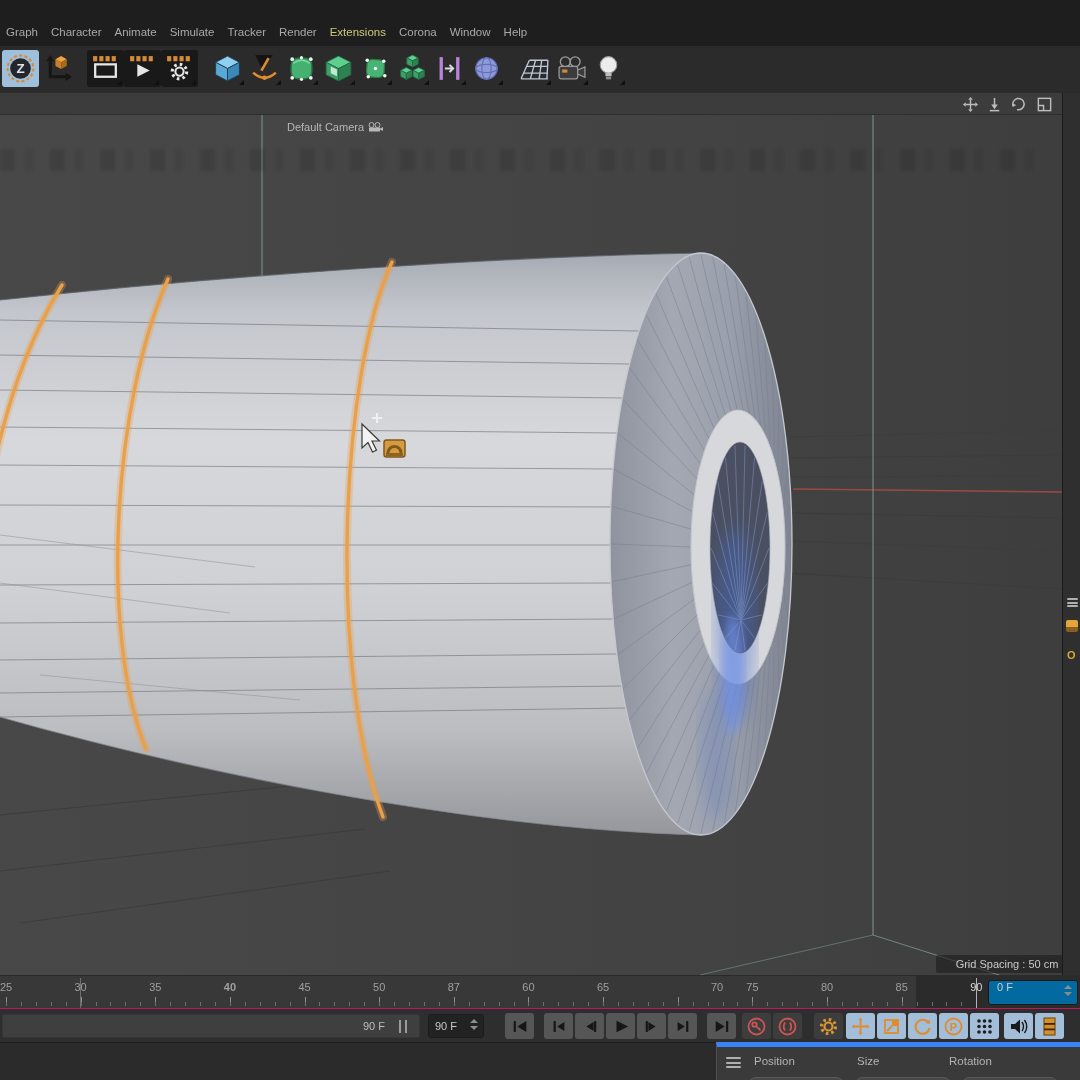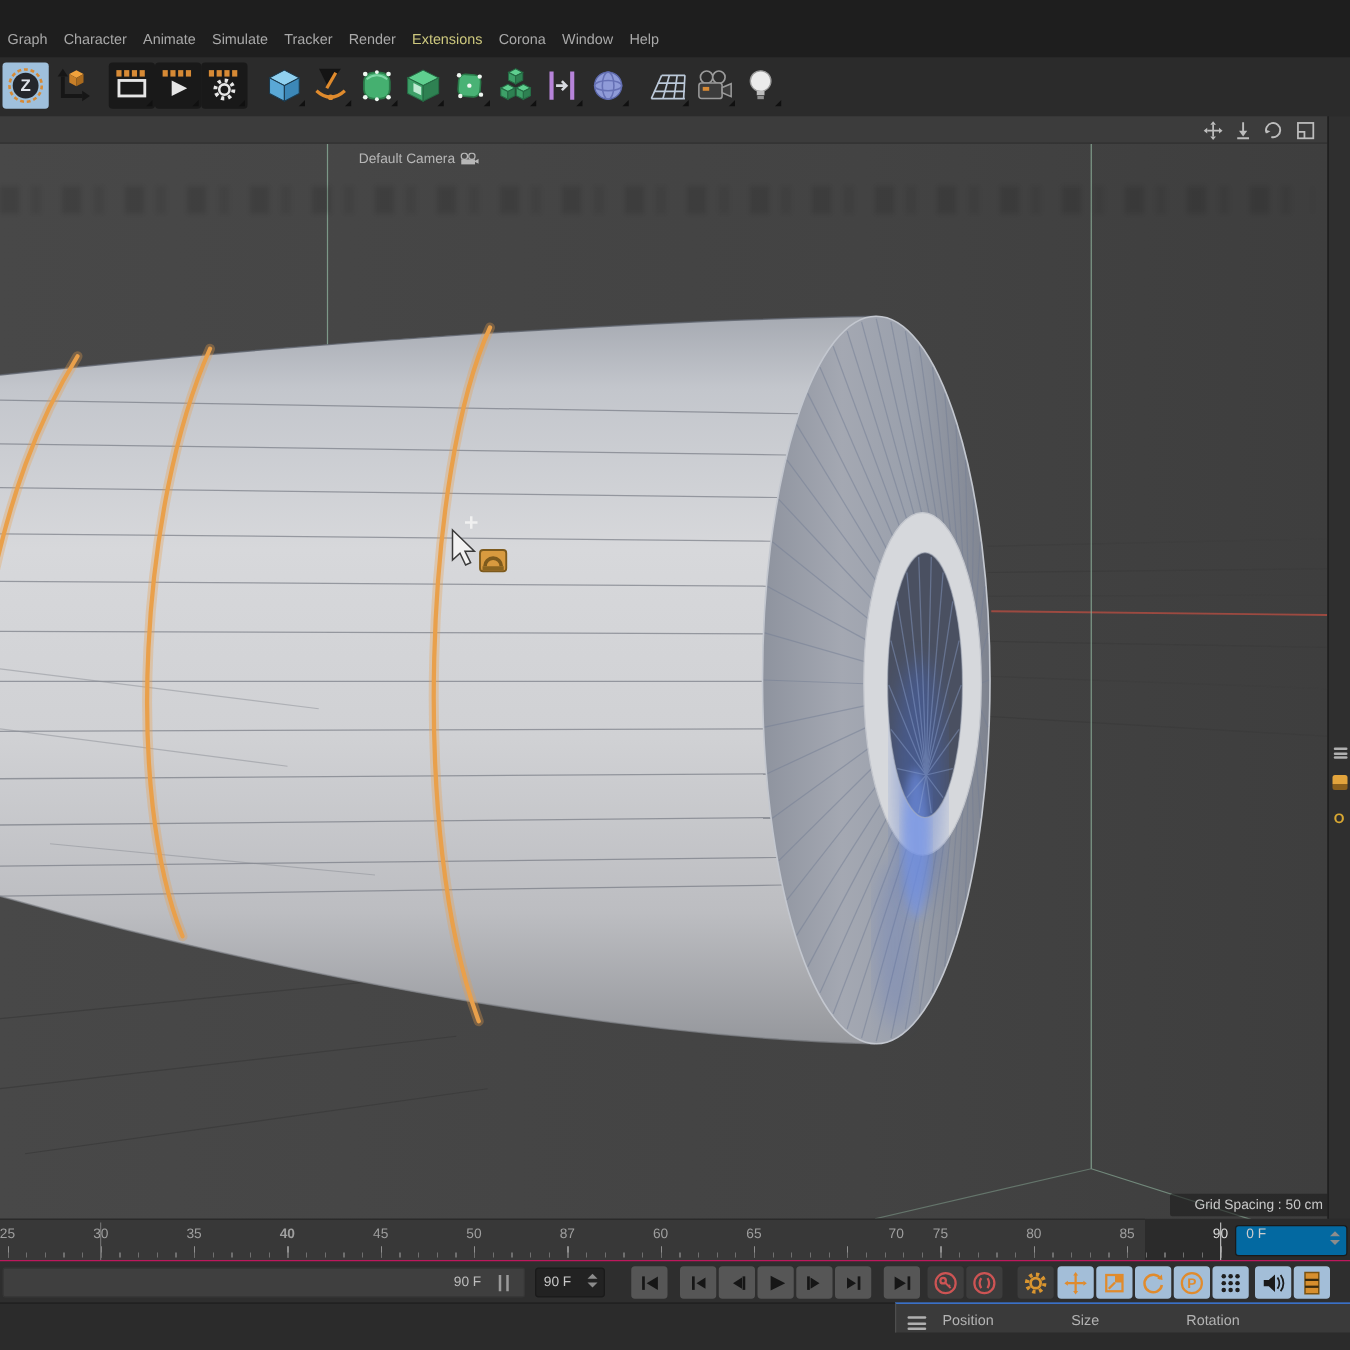--- a/index.html
+++ b/index.html
@@ -90,22 +90,22 @@
   .tbtn svg { width:18px; height:13px; }
   .tbtn svg * { fill:#161616; }
   .kbtn { position:absolute; top:4px; width:29px; height:26px; background:#3d3d3d; border-radius:3px;
     display:flex; align-items:center; justify-content:center; cursor:pointer; }
   .kbtn.blue { background:#a3bed8; }
   .kbtn svg { width:21px; height:21px; }
 
   
   #bottom-left { position:absolute; left:0; top:1042px; width:716px; height:38px; background:#2b2b2b;
     border-top:1px solid #1f1f1f; }
-  #coords-panel { position:absolute; left:716px; top:1042px; width:364px; height:24px; background:#3a3a3a;
-    border-top:1px solid #3b82f6; border-left:1px solid #4e4e4e; overflow:hidden; }
+  #coords-panel { position:absolute; left:716px; top:1042px; width:364px; height:38px; background:#3a3a3a;
+    border-top:5px solid #3b82f6; border-left:1px solid #4e4e4e; overflow:hidden; }
   #coords-panel .col-label { position:absolute; top:8px; font-size:11.5px; color:#b3b3b3; }
   .burger { position:absolute; width:15px; height:11px; display:flex; flex-direction:column;
     justify-content:space-between; }
   .burger b { display:block; height:2px; background:#b0b0b0; border-radius:1px; }
   .coord-input { position:absolute; top:30px; width:98px; height:18px; background:#474747;
     border:1px solid #595959; border-radius:9px; }
 
   
   #side-sliver { position:absolute; left:1062px; top:93px; width:18px; height:882px; background:#2f2f2f;
     border-left:1px solid #1b1b1b; }

